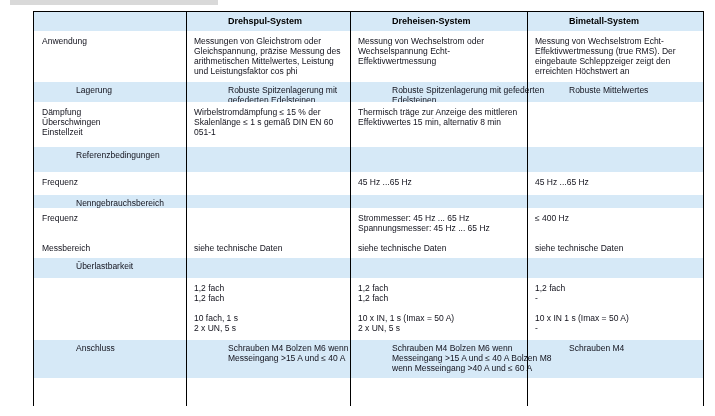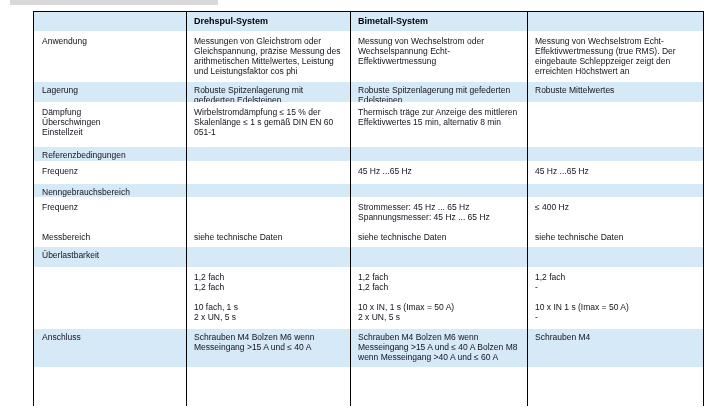--- a/index.html
+++ b/index.html
@@ -8,21 +8,21 @@
     font-family:"Liberation Sans",sans-serif;color:#12121c;
     font-size:8.5px;line-height:10px;overflow:hidden;
   }
   .top-strip{position:absolute;left:10px;top:0;width:208px;height:5px;background:#d9d9d9;}
   .tbl{position:absolute;left:33px;top:11px;width:671px;height:395px;}
   .tbl .topline{position:absolute;left:0;top:0;width:671px;height:1px;background:#000;z-index:5;}
   .vline{position:absolute;top:0;width:1px;height:395px;background:#000;z-index:5;}
   .v0{left:0;} .v1{left:153px;} .v2{left:317px;} .v3{left:494px;} .v4{left:670px;}
   .rows{position:absolute;left:1px;top:1px;width:669px;}
   .row{display:grid;grid-template-columns:152px 164px 177px 176px;margin-bottom:2px;box-sizing:border-box;overflow:hidden;}
-  .row.hl{background:#d6e9f7;}
+  .row.hl{background:#d6e9f7;padding-left:34px;}
   .cell{padding:3px 8px 0 8px;box-sizing:border-box;overflow:hidden;}
   .pre{white-space:pre-line;}
   .hdr .cell{font-weight:bold;font-size:9px;padding-top:4px;color:#000;}
   .kwrow .label-cell{display:grid;grid-template-columns:53px auto;margin-top:48px;}
   .bold{font-weight:bold;}
 </style>
 </head>
 <body>
 
 <div class="top-strip"></div>
@@ -33,20 +33,21 @@
   <div class="vline v1"></div>
   <div class="vline v2"></div>
   <div class="vline v3"></div>
   <div class="vline v4"></div>
 
   <div class="rows">
 
     <div class="row hl hdr" style="height:19px">
       <div class="cell"></div>
       <div class="cell">Drehspul-System</div>
+      <div class="cell">Dreheisen-System</div>
       <div class="cell">Bimetall-System</div>
     </div>
 
     <div class="row" style="height:47px">
       <div class="cell">Anwendung</div>
       <div class="cell">Messungen von Gleichstrom oder Gleichspannung, präzise Messung des arithmetischen Mittelwertes, Leistung und Leistungsfaktor cos phi</div>
       <div class="cell">Messung von Wechselstrom oder Wechselspannung Echt-Effektivwertmessung</div>
       <div class="cell">Messung von Wechselstrom Echt-Effektivwertmessung (true RMS). Der eingebaute Schleppzeiger zeigt den erreichten Höchstwert an</div>
     </div>
 
@@ -58,21 +59,21 @@
     </div>
 
     <div class="row" style="height:41px">
       <div class="cell pre">Dämpfung
 Überschwingen
 Einstellzeit</div>
       <div class="cell">Wirbelstromdämpfung ≤ 15 % der Skalenlänge ≤ 1 s gemäß DIN EN 60 051-1</div>
       <div class="cell">Thermisch träge zur Anzeige des mittleren Effektivwertes 15 min, alternativ 8 min</div>
     </div>
 
-    <div class="row hl" style="height:14px">
+    <div class="row hl" style="height:25px">
       <div class="cell">Referenzbedingungen</div>
       <div class="cell"></div>
       <div class="cell"></div>
       <div class="cell"></div>
     </div>
 
     <div class="row" style="height:19px">
       <div class="cell">Frequenz</div>
       <div class="cell"></div>
       <div class="cell">45 Hz ...65 Hz</div>

